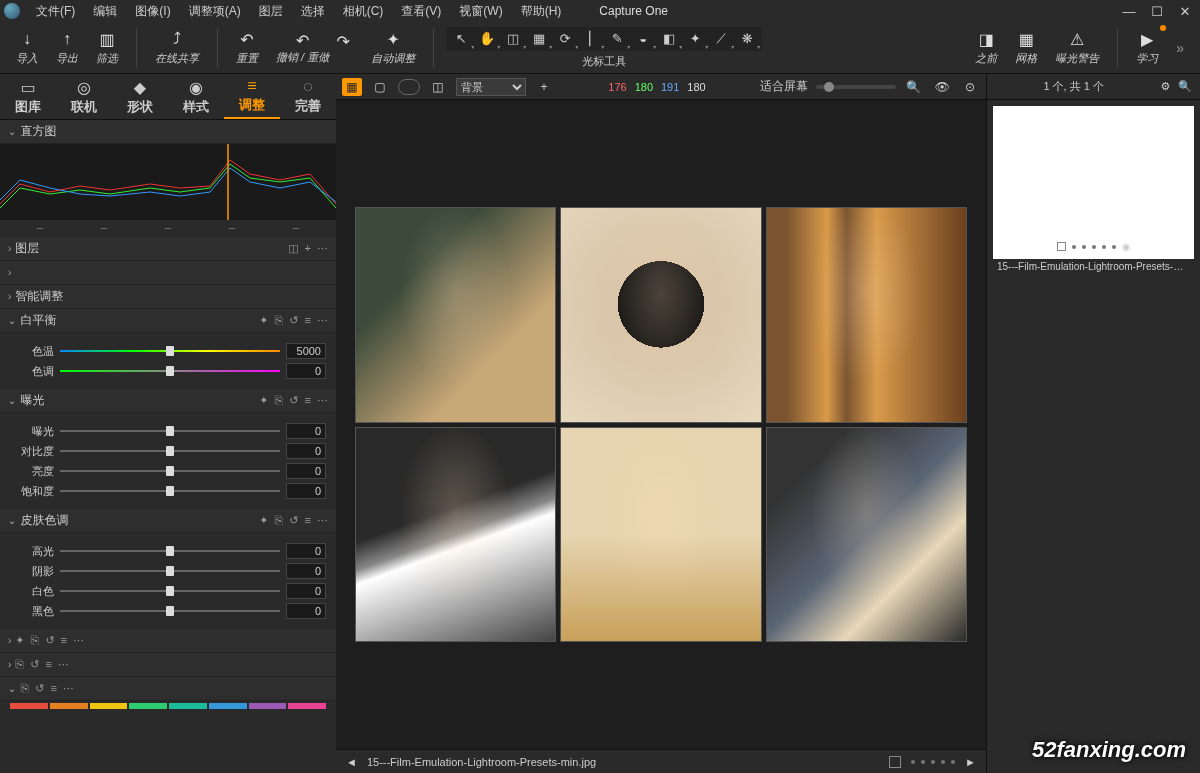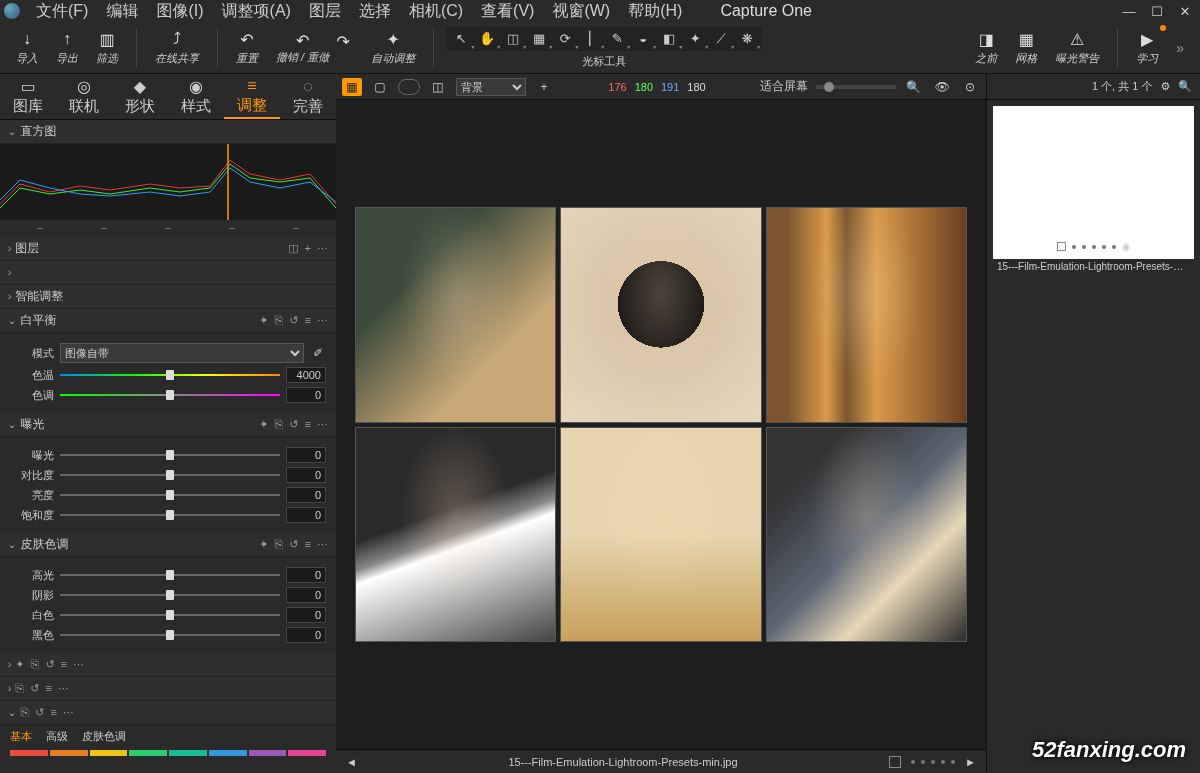--- a/index.html
+++ b/index.html
@@ -1,19 +1,19 @@
 <!DOCTYPE html>
 <html><head>
 <meta charset="utf-8">
 <style>
 * { margin: 0; padding: 0; box-sizing: border-box; font-family: "Microsoft YaHei", Arial, sans-serif; }
 body { background: #1a1a1a; color: #ccc; width: 1200px; height: 773px; overflow: hidden; font-size: 12px; user-select: none; }
 .menubar { height: 22px; background: #2a2a2a; display: flex; align-items: center; padding: 0 4px; gap: 2px; }
 .menubar .logo { width: 16px; height: 16px; border-radius: 50%; background: radial-gradient(circle at 30% 30%, #6ab, #357); margin-right: 6px; }
-.menubar span { padding: 2px 8px; color: #ccc; font-size: 16px; cursor: pointer; }
+.menubar span { padding: 2px 8px; color: #ccc; font-size: 12px; cursor: pointer; }
 .menubar .app-title { margin-left: 20px; color: #ddd; }
 .menubar .spacer { flex: 1; }
 .win-controls { display: flex; gap: 6px; }
 .win-controls div { width: 22px; text-align: center; color: #ccc; cursor: pointer; font-size: 13px; }
 
 .toolbar { height: 52px; background: #2a2a2a; border-bottom: 1px solid #111; display: flex; align-items: center; padding: 0 10px; gap: 6px; }
 .tb-item { display: flex; flex-direction: column; align-items: center; gap: 2px; padding: 2px 6px; cursor: pointer; }
 .tb-item .icn { width: 20px; height: 20px; display: flex; align-items: center; justify-content: center; color: #ddd; font-size: 16px; }
 .tb-item .lbl { font-size: 11px; color: #ccc; font-style: italic; }
 .tb-sep { width: 1px; height: 40px; background: #444; margin: 0 6px; }
@@ -23,21 +23,21 @@
 .cursor-tools .ct.active { color: #f90; }
 .cursor-tools .ct::after { content:"▾"; font-size:6px; position:absolute; right:-2px; bottom:-1px; color:#888;}
 .notif-dot { position:absolute; top:-2px; right:-2px; width:6px; height:6px; background:#f80; border-radius:50%;}
 
 .main { display: flex; height: 699px; }
 .left-panel { width: 336px; background: #2a2a2a; display: flex; flex-direction: column; overflow: hidden; }
 .tool-tabs { height: 46px; display: flex; border-bottom: 1px solid #111; }
 .tool-tabs .tt { flex: 1; display: flex; flex-direction: column; align-items: center; justify-content: center; gap: 1px; cursor:pointer; }
 .tool-tabs .tt.active { color: #f90; border-bottom: 2px solid #f90; }
 .tool-tabs .tt .icn { font-size: 16px; }
-.tool-tabs .tt .lbl { font-size: 15px; }
+.tool-tabs .tt .lbl { font-size: 13px; font-weight: bold; }
 
 .scroll-area { flex:1; overflow-y: auto; }
 .scroll-area::-webkit-scrollbar { width: 8px; }
 .scroll-area::-webkit-scrollbar-thumb { background: #555; }
 
 .section-hdr { height: 24px; display: flex; align-items: center; padding: 0 8px; background: #2e2e2e; border-bottom: 1px solid #222; cursor:pointer; }
 .section-hdr .chev { font-size: 10px; margin-right: 4px; color:#aaa; }
 .section-hdr .title { flex: 1; font-size: 12px; }
 .section-hdr .actions { display: flex; gap: 6px; color: #999; font-size: 11px; }
 .section-hdr .actions span { cursor: pointer; }
@@ -76,28 +76,28 @@
 .img-grid .cell { aspect-ratio: 200/214; border:1px solid #555; position:relative; overflow:hidden;}
 .cell.c1 { background: linear-gradient(135deg, #3b4a3a 30%, #c9a878 70%); }
 .cell.c2 { background: radial-gradient(circle at 50% 45%, #111 28%, #d8c4a8 28%, #e6d7bd 100%); }
 .cell.c3 { background: linear-gradient(90deg, #7c5530 10%, #d99a4a 30%, #7c5530 40%, #d99a4a 55%, #6b4020 100%); }
 .cell.c4 { background: linear-gradient(160deg, #2a2a2a 40%, #888 50%, #fff 55%, #444 100%); }
 .cell.c5 { background: linear-gradient(180deg, #e6d5b0 50%, #c8a05a 100%); }
 .cell.c6 { background: linear-gradient(135deg, #333 20%, #5a6575 50%, #e8d8b8 70%, #2a2a2a 100%); }
 .cell::after{ content:""; position:absolute; inset:0; background: radial-gradient(ellipse 40% 60% at 50% 40%, rgba(255,220,180,.25), transparent 70%);}
 
 .viewer-bottom { height: 24px; background:#2a2a2a; display:flex; align-items:center; padding:0 10px; gap:10px; font-size:11px; color:#ccc; border-top:1px solid #111;}
-.viewer-bottom .fn { flex:1; text-align:center; }
+.viewer-bottom .fn { flex:1; }
 .dots { display:flex; gap:6px; }
 .dots div { width:4px; height:4px; border-radius:50%; background:#777;}
 .rating-box { width:12px; height:12px; border:1px solid #888;}
 
 .right-panel { width: 214px; background: #2a2a2a; border-left: 1px solid #111; display:flex; flex-direction:column;}
 .rp-top { height:26px; display:flex; align-items:center; padding:0 8px; gap:8px; border-bottom:1px solid #111; font-size:11px;}
-.rp-top .cnt { flex:1; text-align:right; }
+.rp-top .cnt { flex:1; text-align:center; }
 .thumb-area { padding:6px; }
 .thumb { border: 3px solid #fff; padding:1px; background:#fff; }
 .thumb .tg { display:grid; grid-template-columns: repeat(3,1fr); gap:1px; }
 .thumb .tc { aspect-ratio: 1/1; }
 .thumb-meta { display:flex; align-items:center; justify-content:center; gap:6px; padding:3px 0; font-size:10px;}
 .thumb-label { font-size:10px; color:#ccc; text-align:center; padding:2px 4px; white-space:nowrap; overflow:hidden; text-overflow:ellipsis;}
 
 .watermark { position:absolute; bottom:10px; right:14px; font-size:22px; font-weight:bold; font-style:italic; color:#fff; text-shadow: 0 0 6px #000, 0 0 2px #000; z-index:50; pointer-events:none;}
 </style>
 </head>
@@ -272,31 +272,26 @@
           <div class="actions">
             <span>✦</span>
             <span>⎘</span>
             <span>↺</span>
             <span>≡</span>
             <span>⋯</span>
           </div>
         </div>
       <div class="wb-body">
         <div class="row">
-            <div class="rlbl">模式</div>
-            <select><option>图像自带</option></select>
-            <div class="picker">✐</div>
-          </div>
-        <div class="row">
             <div class="rlbl">色温</div>
             <div class="slider temp">
               <div class="track"></div>
               <div class="handle" style="left:50%"></div>
             </div>
-            <div class="val">4000</div>
+            <div class="val">5000</div>
           </div>
         <div class="row">
             <div class="rlbl">色调</div>
             <div class="slider tint">
               <div class="track"></div>
               <div class="handle" style="left:50%"></div>
             </div>
             <div class="val">0</div>
           </div>
       </div>
@@ -414,25 +409,20 @@
         </div>
       <div class="section-hdr">
           <span class="chev">⌄</span>
           <div class="actions">
             <span>⎘</span>
             <span>↺</span>
             <span>≡</span>
             <span>⋯</span>
           </div>
         </div>
-      <div class="coloredit-tabs">
-        <span class="active">基本</span>
-        <span>高级</span>
-        <span>皮肤色调</span>
-      </div>
       <div class="swatches" id="swatches">
           <div style="background: rgb(231, 76, 60);"></div>
           <div style="background: rgb(230, 126, 34);"></div>
           <div style="background: rgb(241, 196, 15);"></div>
           <div style="background: rgb(46, 204, 113);"></div>
           <div style="background: rgb(26, 188, 156);"></div>
           <div style="background: rgb(52, 152, 219);"></div>
           <div style="background: rgb(155, 89, 182);"></div>
           <div style="background: rgb(232, 67, 147);"></div>
         </div>

